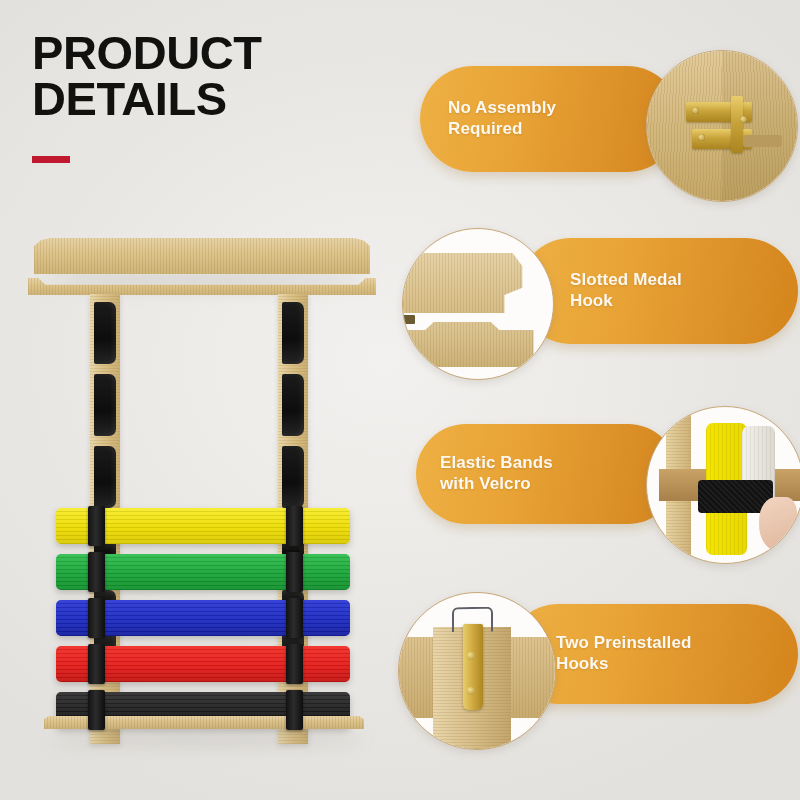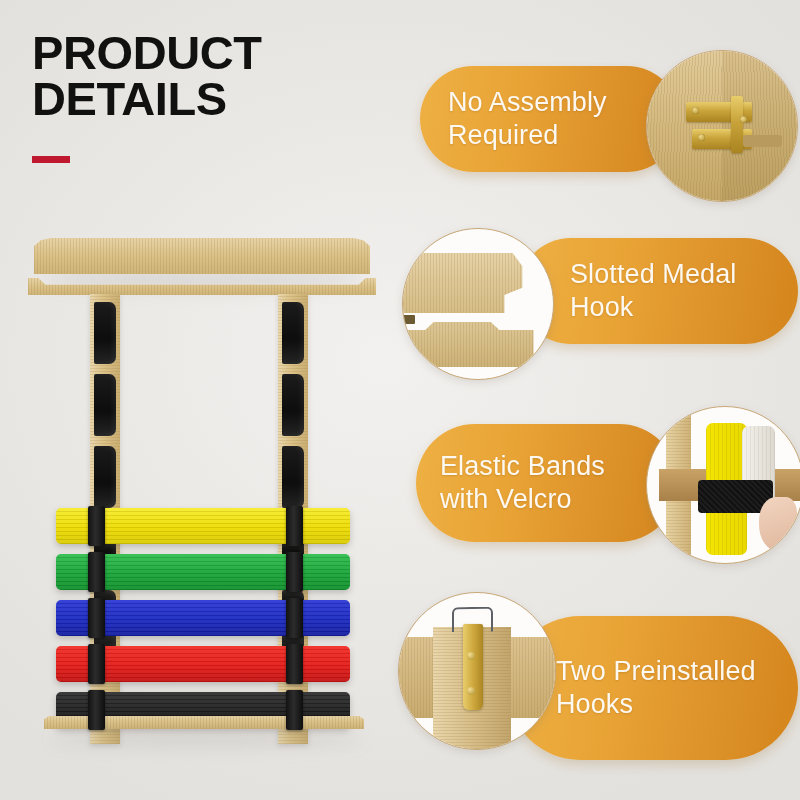--- a/index.html
+++ b/index.html
@@ -116,21 +116,21 @@
   }
   .feature-card{ position:absolute; width:400px; }
 
   .pill{
     position:absolute; border-radius:999px;
     background:linear-gradient(100deg,#eeb044 0%,#e9a436 35%,#dd922a 70%,#d4851c 100%);
     box-shadow:0 5px 11px rgba(150,110,40,.22);
     display:flex; align-items:center;
   }
   .pill-text{
-    color:#fdf8f0; font-weight:normal; font-size:27px;
+    color:#fdf8f0; font-weight:bold; font-size:17px;
     line-height:1.21; letter-spacing:.1px;
     white-space:pre-line; width:100%;
     text-shadow:0 1px 2px rgba(140,95,25,.28);
   }
 
   .photo-circle{
     position:absolute; border-radius:50%;
     border:1.4px solid #c8a878;
     background:#fdfcfa; overflow:hidden; z-index:3;
     box-shadow:0 3px 9px rgba(130,120,105,.20);
@@ -280,36 +280,36 @@
 Hook</div>
     </div>
     <div class="photo-circle" style="left:4px;top:0px;width:152px;height:152px;">
       <div class="mould-top"></div>
       <div class="mould-bot"></div>
       <div style="position:absolute;left:-4%;top:57%;width:12%;height:6%;background:#6b5a32;border-radius:1px;"></div>
     </div>
   </div>
 
   <div class="feature-card" style="top:356px;height:170px;">
-    <div class="pill" style="left:18px;top:18px;width:262px;height:118px;">
+    <div class="pill" style="left:18px;top:18px;width:262px;height:100px;">
       <div class="pill-text" style="padding-left:24px;">Elastic Bands
 with Velcro</div>
     </div>
     <div class="photo-circle" style="left:248px;top:0px;width:158px;height:158px;">
       <div class="c3-rail"></div>
       <div class="c3-cross"></div>
       <div class="c3-beltY"></div>
       <div class="c3-beltW"></div>
       <div class="c3-velcro"></div>
       <div class="c3-hand"></div>
     </div>
   </div>
 
   <div class="feature-card" style="top:542px;height:170px;">
-    <div class="pill" style="left:110px;top:24px;width:290px;height:144px;">
+    <div class="pill" style="left:110px;top:12px;width:290px;height:100px;">
       <div class="pill-text" style="padding-left:48px;">Two Preinstalled
 Hooks</div>
     </div>
     <div class="photo-circle" style="left:0px;top:0px;width:158px;height:158px;">
       <div class="c4-wood-bg"></div>
       <div class="c4-wood-panel"></div>
       <div class="c4-hanger-wire"></div>
       <div class="c4-plate"></div>
       <div class="c4-screw" style="top:38%;"></div>
       <div class="c4-screw" style="top:60%;"></div>

